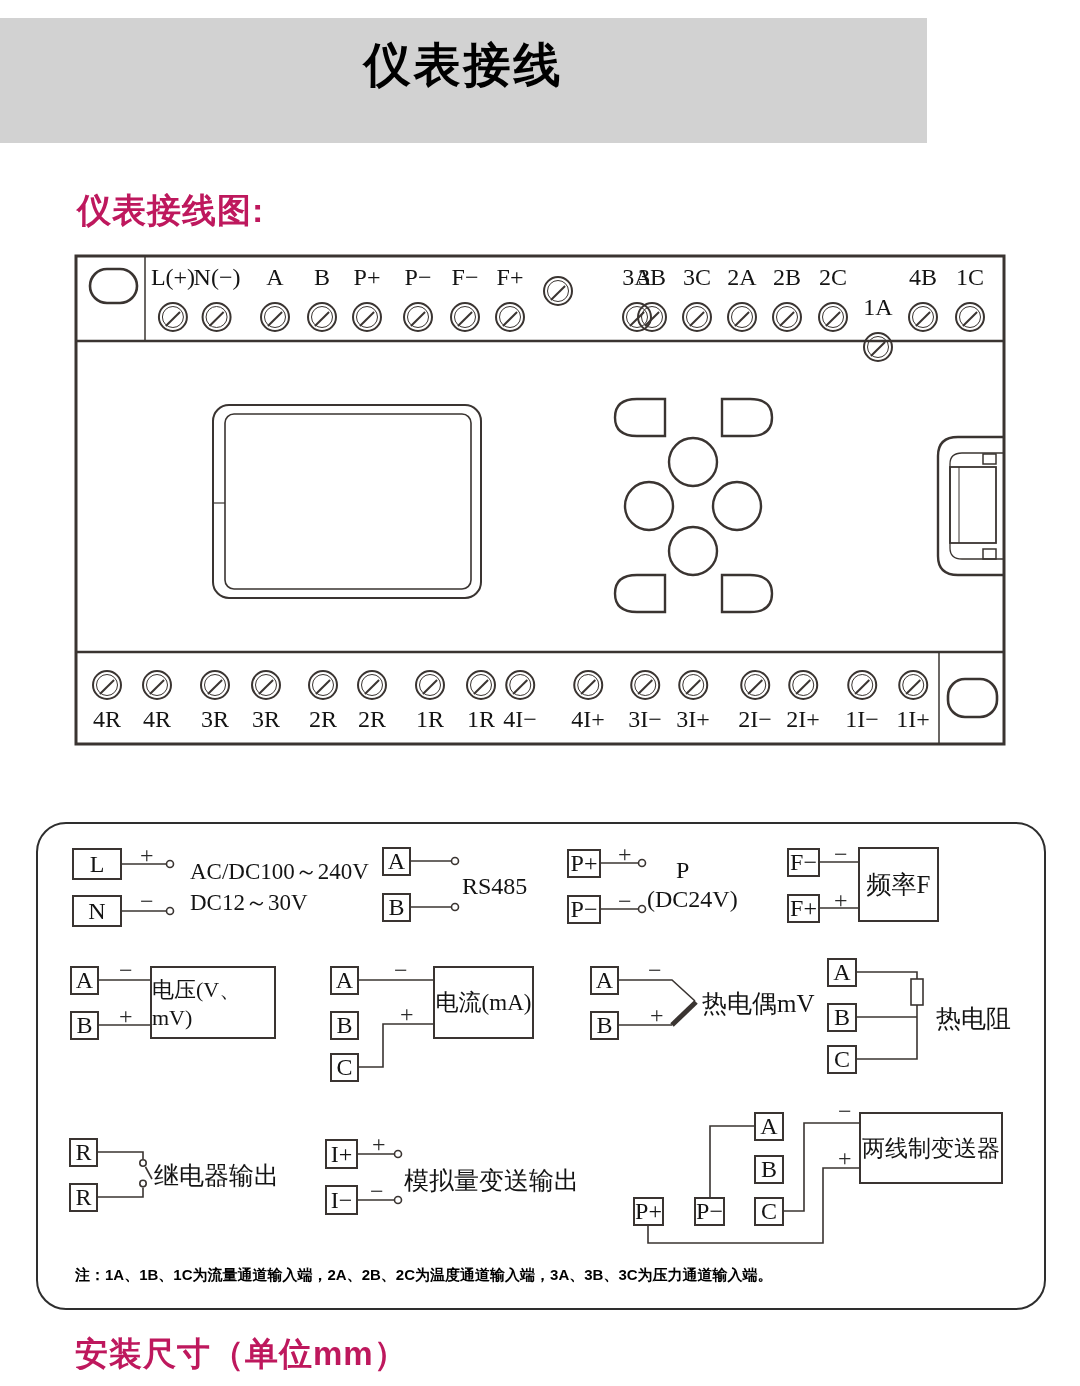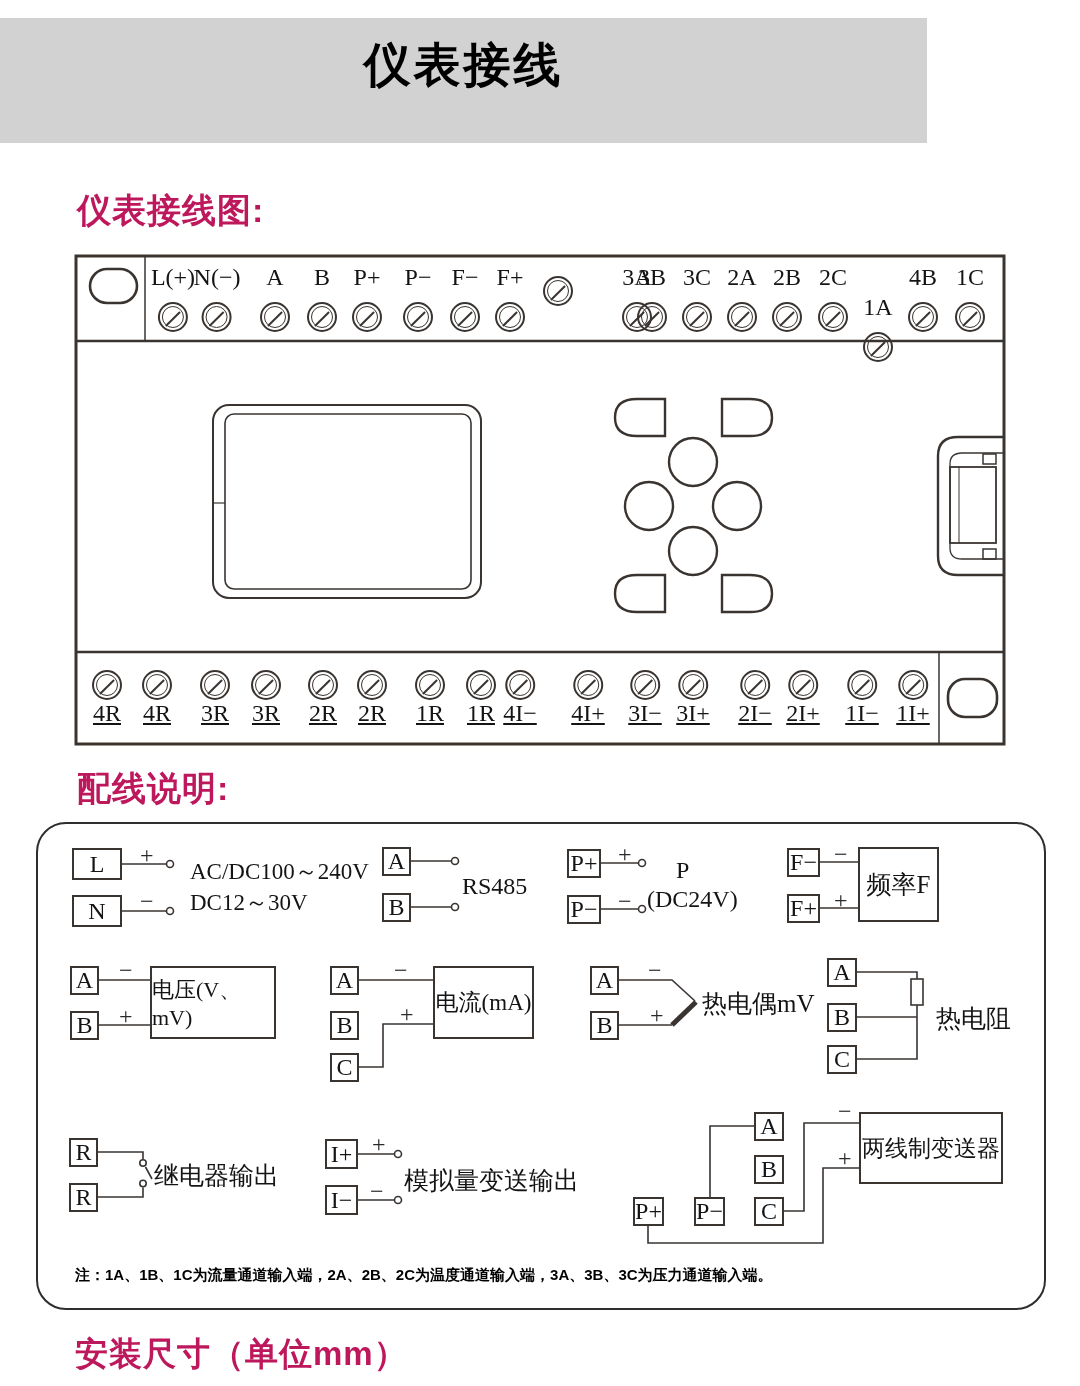--- a/index.html
+++ b/index.html
@@ -19,21 +19,21 @@
 
   
   .art { position:absolute; left:0; top:0; z-index:1; }
 
   
   .term { position:absolute; display:flex; flex-direction:column; align-items:center; z-index:2; transform:translateX(-50%); }
   .term-top { top:264px; }
   .term-bottom { top:670px; }
   .term-label { font-family:"Liberation Serif",serif; font-size:24px; color:#141414; line-height:26px; white-space:nowrap; }
   .term-top .term-label { margin-bottom:12px; }
-  .term-bottom .term-label { margin-top:0;text-decoration:underline; }
+  .term-bottom .term-label { margin-top:6px; }
   .screw { position:relative; width:30px; height:30px; border:2px solid #3a3431; border-radius:50%; }
   .screw-inner { position:absolute; inset:2px; border:1.6px solid #3a3431; border-radius:50%; }
   .screw-slash { position:absolute; left:50%; top:5px; height:20px; width:2px; background:#3a3431; transform:translateX(-50%) rotate(45deg); }
 
   
   .wirebox { position:absolute; left:36px; top:822px; width:1010px; height:488px; border:2px solid #2e2e2e; border-radius:30px; z-index:0; }
 
   
   .tbox, .bigbox { position:absolute; z-index:2; display:flex; align-items:center; justify-content:center;
                    border:2px solid #3a3431; font-family:"Liberation Serif",serif; color:#141414; background:#fff; }
@@ -45,21 +45,20 @@
 </head>
 <body>
 
 <div class="page">
 
   <header class="banner">
     <div class="banner-title">仪表接线</div>
   </header>
 
   <div class="heading" id="h-diagram">仪表接线图:</div>
-  <div class="heading" id="h-wiring">配线说明:</div>
   <div class="heading" id="h-install">安装尺寸（单位mm）</div>
 
   <div class="wirebox"></div>
 
   <svg class="art" width="1080" height="1386" viewBox="0 0 1080 1386">
     <g stroke="#3a3431" fill="none">
       <rect x="76" y="256" width="928" height="488" stroke-width="3"></rect>
       <line x1="76" y1="341" x2="1004" y2="341" stroke-width="2.5"></line>
       <line x1="145" y1="256" x2="145" y2="341" stroke-width="1.5"></line>
       <rect x="90" y="269" width="47" height="34" rx="17" stroke-width="2.6"></rect>

